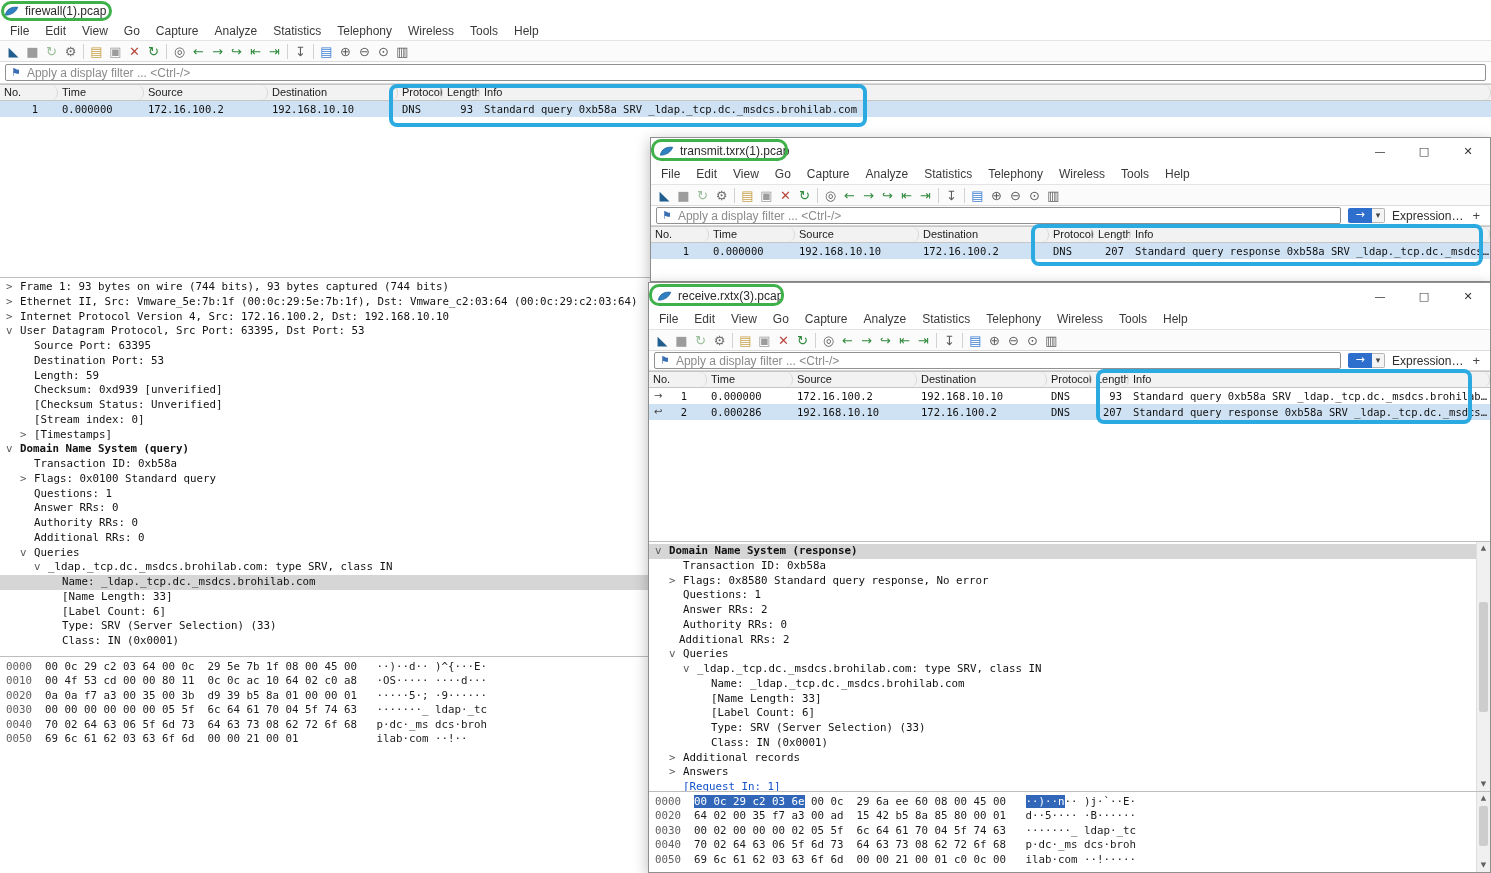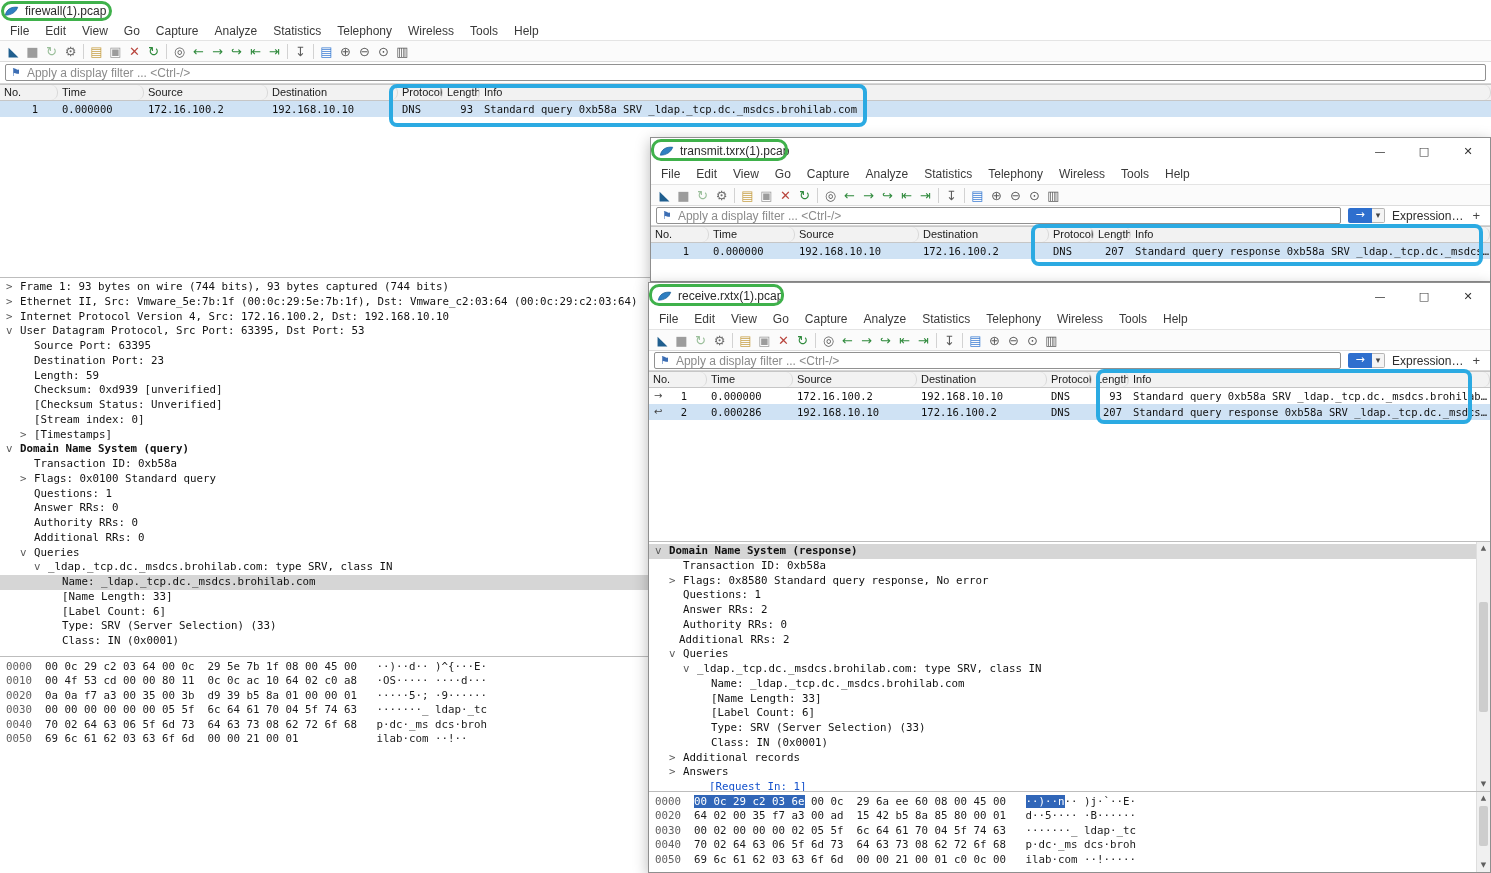--- a/index.html
+++ b/index.html
@@ -70,21 +70,21 @@
             font-family:"DejaVu Sans",sans-serif; }
   .c-len { text-align:right; padding-right:7px; }
 
   .treepane { position:relative; flex:0 0 auto; background:#fff; overflow:hidden;
               border-top:1px solid #bdbdbd; padding-top:2px;
               font-family:"DejaVu Sans Mono",monospace; font-size:10.8px; }
   .trow { height:14.75px; line-height:14.75px; white-space:pre; color:#111; }
   .trow .exp { display:inline-block; width:14px; color:#5a5a5a; }
   .trow.b .txt { font-weight:bold; }
   .trow.sel, .trow.band { background:var(--selfield,#d6d6d6); }
-  .txt.link { color:#1452cc; text-decoration:underline;margin-left:26px; }
+  .txt.link { color:#1452cc; text-decoration:underline; }
 
   .hexpane { position:relative; flex:1 1 auto; background:#fff; overflow:hidden;
              border-top:1px solid #bdbdbd; padding:3px 0 0 6px;
              font-family:"DejaVu Sans Mono",monospace; font-size:10.8px; }
   .hrow { height:14.4px; line-height:14.4px; white-space:pre; color:#1c1c1c; }
   .hoff { color:#5f5f5f; margin-right:2ch; }
   .hx { display:inline-block; width:48ch; white-space:pre; }
   .ha { margin-left:3ch; }
   .hl { background:var(--hexhl,#3166b8); color:#fff; }
 
@@ -176,21 +176,21 @@
           <span class="cell c-len">93</span>
           <span class="cell c-info">Standard query 0xb58a SRV _ldap._tcp.dc._msdcs.brohilab.com</span>
         </div>
       </div>
     <div class="treepane" style="height:379px">
         <div class="trow" style="padding-left: 6px;"><span class="exp">&gt;</span><span class="txt">Frame 1: 93 bytes on wire (744 bits), 93 bytes captured (744 bits)</span></div>
         <div class="trow" style="padding-left: 6px;"><span class="exp">&gt;</span><span class="txt">Ethernet II, Src: Vmware_5e:7b:1f (00:0c:29:5e:7b:1f), Dst: Vmware_c2:03:64 (00:0c:29:c2:03:64)</span></div>
         <div class="trow" style="padding-left: 6px;"><span class="exp">&gt;</span><span class="txt">Internet Protocol Version 4, Src: 172.16.100.2, Dst: 192.168.10.10</span></div>
         <div class="trow" style="padding-left: 6px;"><span class="exp">v</span><span class="txt">User Datagram Protocol, Src Port: 63395, Dst Port: 53</span></div>
         <div class="trow" style="padding-left: 20px;"><span class="exp"> </span><span class="txt">Source Port: 63395</span></div>
-        <div class="trow" style="padding-left: 20px;"><span class="exp"> </span><span class="txt">Destination Port: 23</span></div>
+        <div class="trow" style="padding-left: 20px;"><span class="exp"> </span><span class="txt">Destination Port: 53</span></div>
         <div class="trow" style="padding-left: 20px;"><span class="exp"> </span><span class="txt">Length: 59</span></div>
         <div class="trow" style="padding-left: 20px;"><span class="exp"> </span><span class="txt">Checksum: 0xd939 [unverified]</span></div>
         <div class="trow" style="padding-left: 20px;"><span class="exp"> </span><span class="txt">[Checksum Status: Unverified]</span></div>
         <div class="trow" style="padding-left: 20px;"><span class="exp"> </span><span class="txt">[Stream index: 0]</span></div>
         <div class="trow" style="padding-left: 20px;"><span class="exp">&gt;</span><span class="txt">[Timestamps]</span></div>
         <div class="trow b" style="padding-left: 6px;"><span class="exp">v</span><span class="txt">Domain Name System (query)</span></div>
         <div class="trow" style="padding-left: 20px;"><span class="exp"> </span><span class="txt">Transaction ID: 0xb58a</span></div>
         <div class="trow" style="padding-left: 20px;"><span class="exp">&gt;</span><span class="txt">Flags: 0x0100 Standard query</span></div>
         <div class="trow" style="padding-left: 20px;"><span class="exp"> </span><span class="txt">Questions: 1</span></div>
         <div class="trow" style="padding-left: 20px;"><span class="exp"> </span><span class="txt">Answer RRs: 0</span></div>
@@ -299,21 +299,21 @@
           <span class="cell c-info">Standard query response 0xb58a SRV _ldap._tcp.dc._msdcs…</span>
         </div>
       </div>
   </div>
 
   <div class="win floating" id="win-receive">
     <div class="titlebar">
       <svg class="ws-logo" viewBox="0 0 18 14">
         <path d="M1.5 12 C3 5 8.5 1.5 16.5 2.5 C14.5 8 9 12.2 1.5 12 Z" fill="#2f7fc1" stroke="#1b5e93" stroke-width="0.8"></path>
       </svg>
-      <span class="title">receive.rxtx(1).pcap</span>
+      <span class="title">receive.rxtx(3).pcap</span>
       <div class="winbtns">
         <span class="winbtn">—</span>
         <span class="winbtn">□</span>
         <span class="winbtn">✕</span>
       </div>
     </div>
     <div class="menubar">
         <span class="menu-item">File</span>
         <span class="menu-item">Edit</span>
         <span class="menu-item">View</span>

